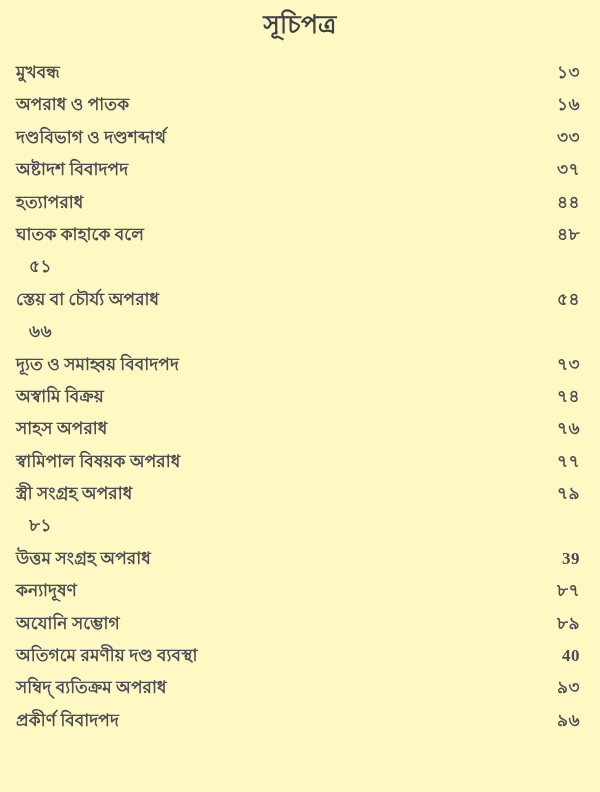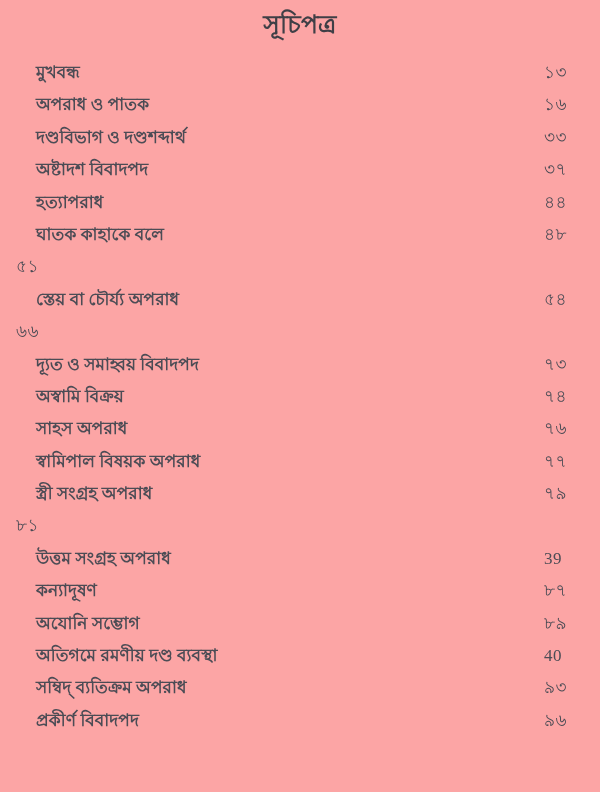--- a/index.html
+++ b/index.html
@@ -11,21 +11,21 @@
     height: 792px;
     background: #ffffff;
     font-family: "Liberation Serif", "DejaVu Serif", serif;
     color: #4a4a52;
     overflow: hidden;
   }
   .page {
     position: relative;
     width: 600px;
     height: 792px;
-    background: #fca5a5;
+    background: #fef9c3;
     box-sizing: border-box;
   }
   .toc-title {
     position: absolute;
     top: 8px;
     left: 0;
     width: 600px;
     text-align: center;
     font-size: 25px;
     line-height: 34px;
@@ -45,27 +45,26 @@
     justify-content: space-between;
     height: 32.4px;
     line-height: 32.4px;
     white-space: nowrap;
   }
   .toc-entry-label {
     font-size: 17px;
     font-weight: 600;
     color: #4c4c55;
     letter-spacing: 0.1px;
-    margin-left: 20px;
   }
   .toc-entry-page {
     font-size: 17px;
-    font-weight: 400;
+    font-weight: 700;
     color: #4c4c55;
-    text-align: left;
+    text-align: right;
     min-width: 36px;
     letter-spacing: 0.5px;
   }
 </style>
 </head>
 <body>
 
 <div class="page">
 
   <div class="toc-title">সূচিপত্র</div>

